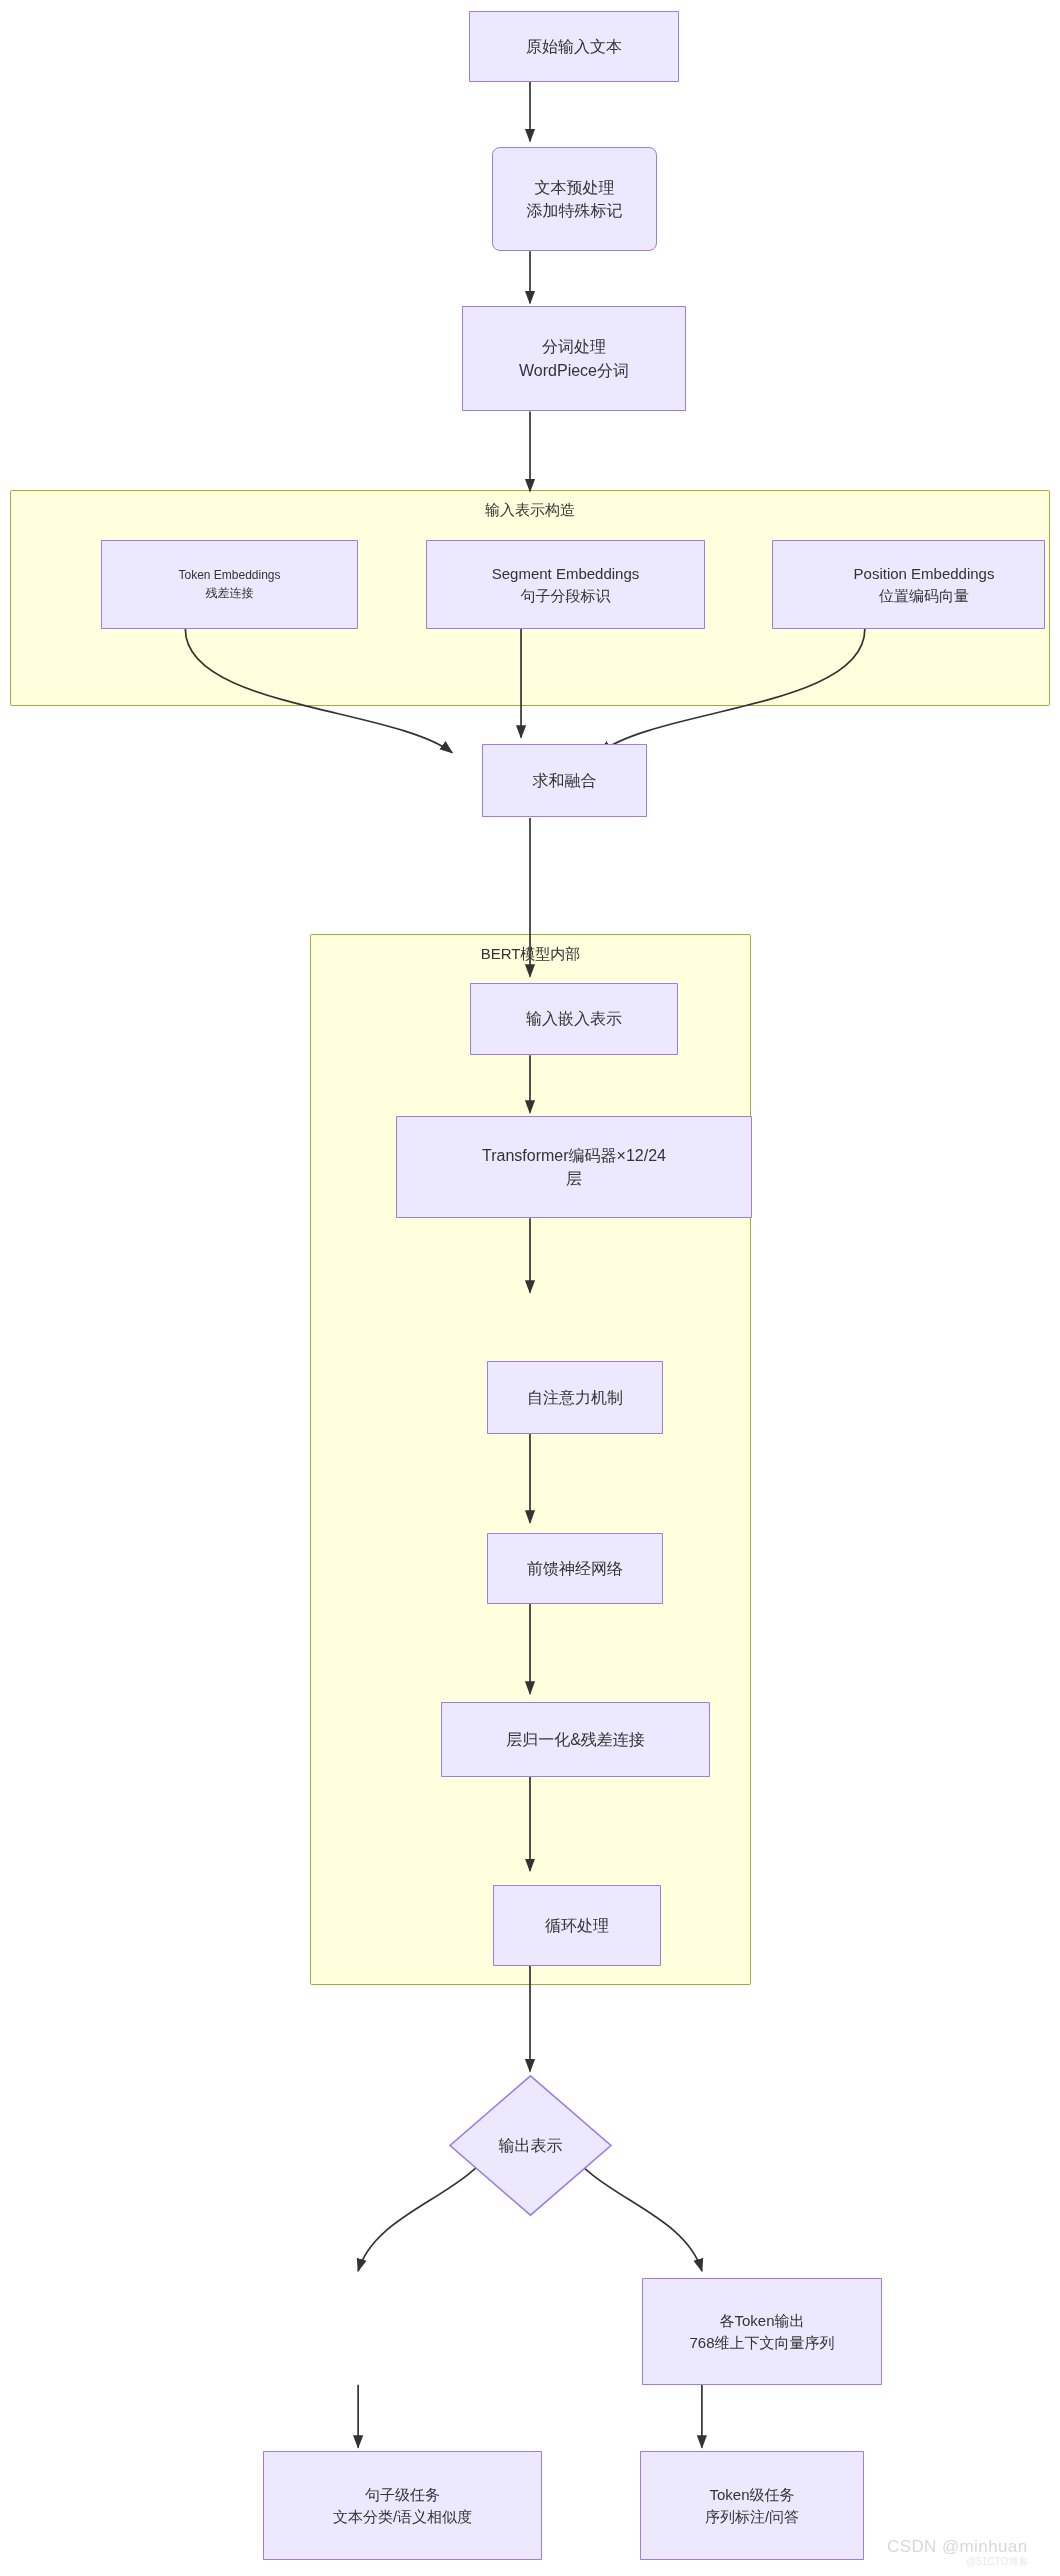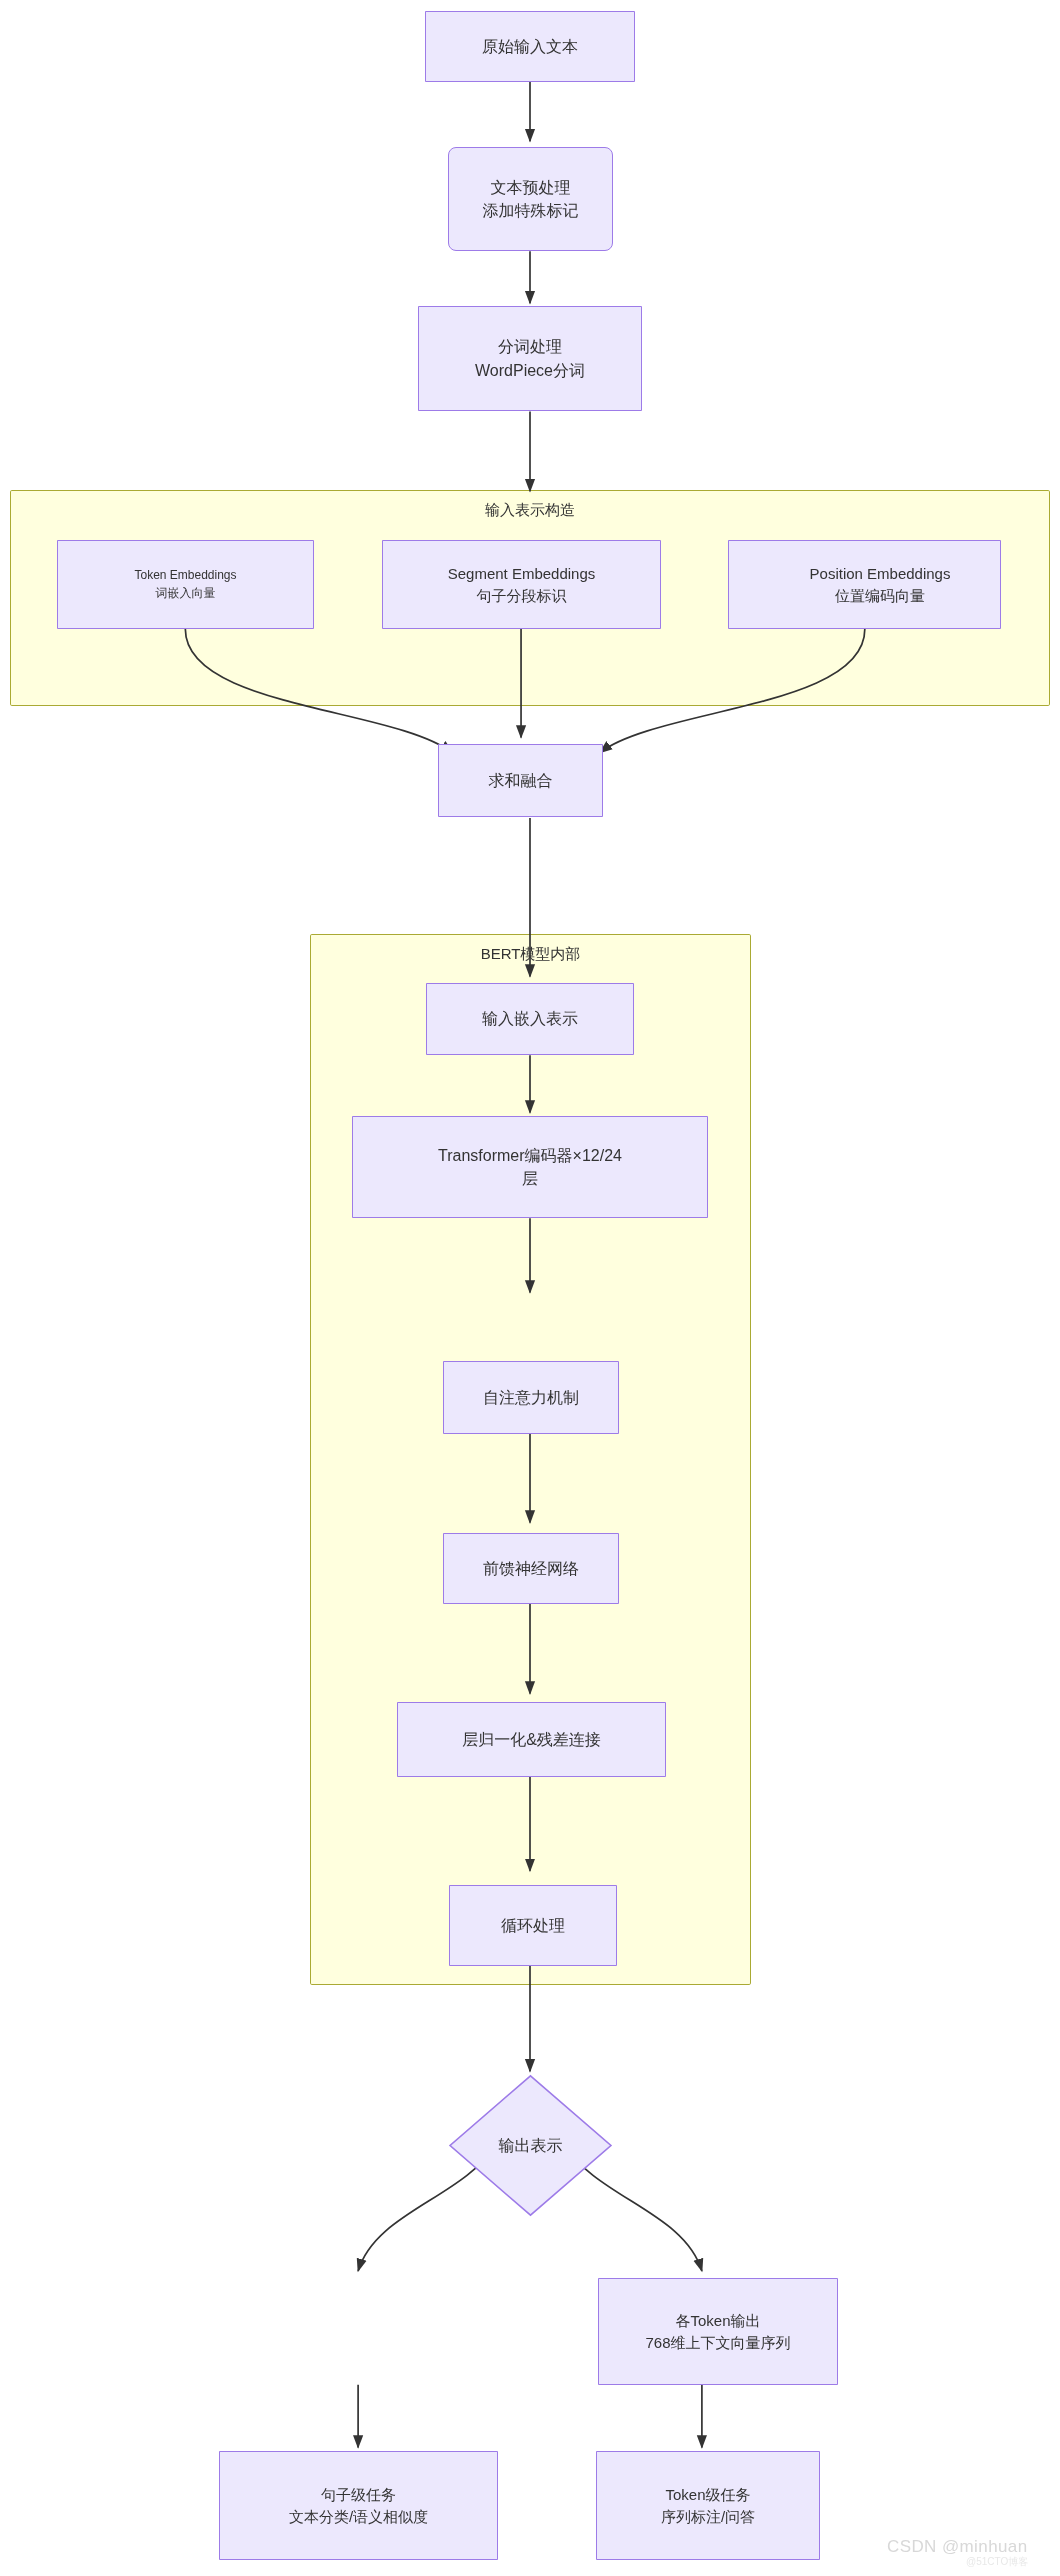--- a/index.html
+++ b/index.html
@@ -50,20 +50,21 @@
     box-sizing: border-box;
     display: flex;
     flex-direction: column;
     align-items: center;
     justify-content: center;
     text-align: center;
     color: #333333;
     font-size: 16px;
     line-height: 1.45;
     border-radius: 0.9px;
+    margin-left: 44px;
   }
   .node.rounded {
     border-radius: 8px;
   }
   .node .ln {
     display: block;
     white-space: nowrap;
   }
   .diamond-wrap {
     position: absolute;
@@ -157,21 +158,21 @@
     <span class="ln">添加特殊标记</span>
   </div>
 
   <div class="node" style="left:418px; top:306px; width:224px; height:105px;">
     <span class="ln">分词处理</span>
     <span class="ln">WordPiece分词</span>
   </div>
 
   <div class="node" style="left:57px; top:540px; width:257px; height:89px; font-size:12px;">
     <span class="ln">Token Embeddings</span>
-    <span class="ln">词嵌入向量</span>
+    <span class="ln">残差连接</span>
   </div>
 
   <div class="node" style="left:382px; top:540px; width:279px; height:89px; font-size:15px;">
     <span class="ln">Segment Embeddings</span>
     <span class="ln">句子分段标识</span>
   </div>
 
   <div class="node" style="left:728px; top:540px; width:273px; height:89px; font-size:15px;padding-left:31px;">
     <span class="ln">Position Embeddings</span>
     <span class="ln">位置编码向量</span>

